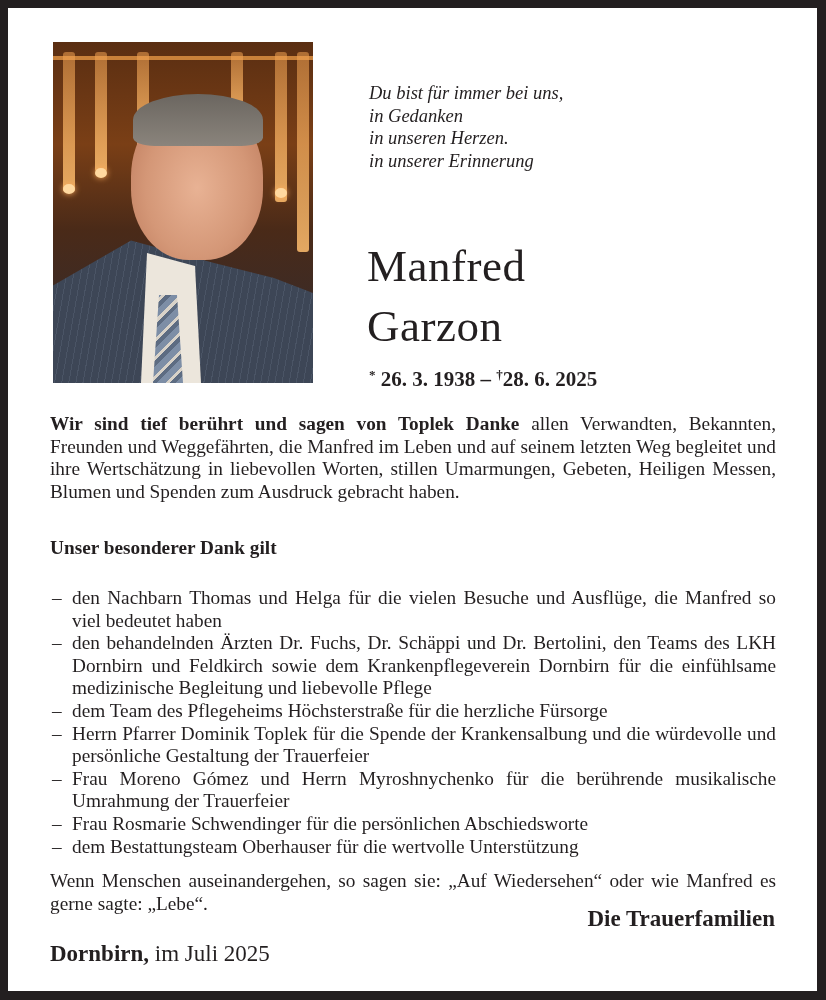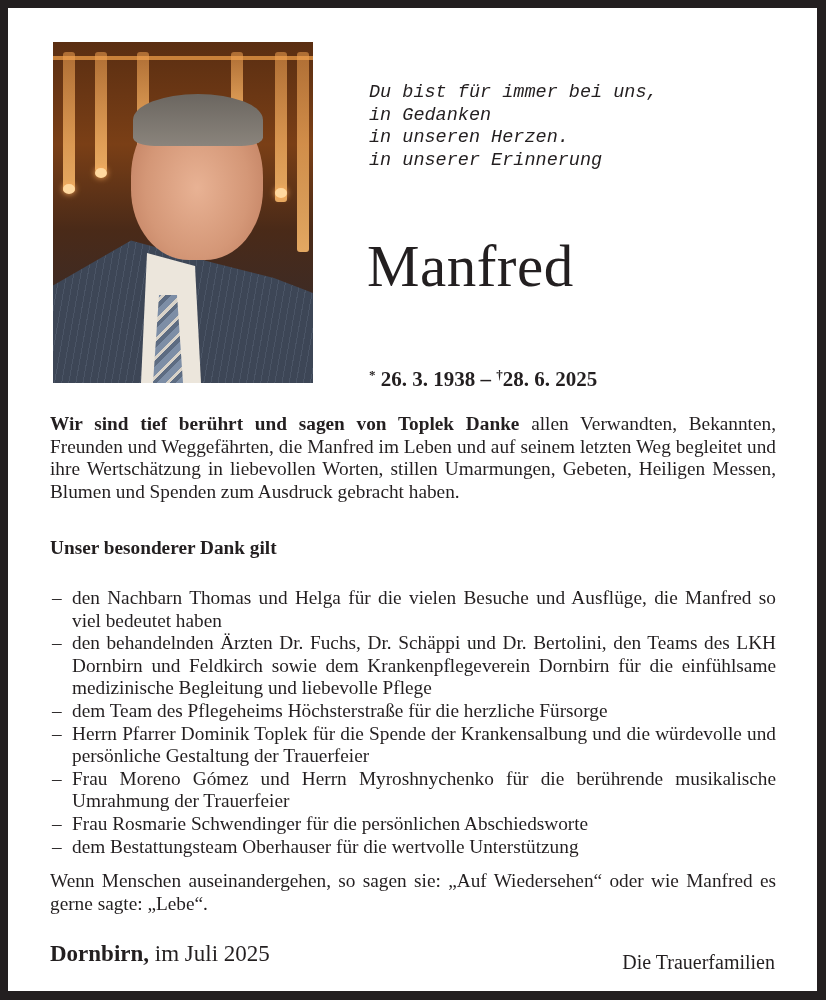--- a/index.html
+++ b/index.html
@@ -55,26 +55,25 @@
   }
   .photo .hair {
     position: absolute; left: 80px; top: 52px; width: 130px; height: 52px;
     border-radius: 60% 60% 20% 20%;
     background: linear-gradient(180deg, #6b6660, #8a847c);
   }
   .quote {
     position: absolute; left: 361px; top: 74px;
     font-style: italic; font-size: 18.5px; line-height: 22.5px;
     color: #231f20;
-    font-family: Liberation Mono, monospace;
   }
   .quote div { white-space: nowrap; }
   .name {
     position: absolute; left: 359px; top: 228px;
-    font-size: 59px; line-height: 60px; font-weight: 400;
+    font-size: 45px; line-height: 60px; font-weight: 400;
     letter-spacing: 0.5px;
   }
   .name div { white-space: nowrap; }
   .dates {
     position: absolute; left: 361px; top: 359px;
     font-size: 21px; font-weight: 700; white-space: nowrap; text-align: right;
   }
   .dates .mark { font-size: 13px; vertical-align: 7px; }
   .body {
     position: absolute; left: 42px; width: 726px;
@@ -94,22 +93,22 @@
   }
   .list li { position: relative; padding-left: 22px; text-align: justify; }
   .list li .dash { position: absolute; left: 2px; top: 0; }
   .closing { top: 862px; }
   .footer-left {
     position: absolute; left: 42px; top: 933px;
     font-size: 23px; white-space: nowrap;
   }
   .footer-left b { font-weight: 700; }
   .footer-right {
-    position: absolute; right: 42px; top: 943px;
-    font-size: 20px; font-weight: 400; white-space: nowrap;
+    position: absolute; right: 42px; top: 898px;
+    font-size: 23px; font-weight: 700; white-space: nowrap;
   }
 </style>
 </head>
 <body>
 
 <div class="card">
 
   <div class="photo" title="Portrait of Manfred Garzon smiling, wearing a pinstriped suit and striped tie, in front of warm amber glass lamps">
     <div class="rail"></div>
     <div class="tube" style="left:10px;height:140px;"></div>
@@ -130,20 +129,21 @@
 
   <div class="quote">
     <div>Du bist für immer bei uns,</div>
     <div>in Gedanken</div>
     <div>in unseren Herzen.</div>
     <div>in unserer Erinnerung</div>
   </div>
 
   <div class="name">
     <div>Manfred</div>
+    <div>Garzon</div>
   </div>
 
   <div class="dates">
     <span class="mark">*</span>
     <span>26. 3. 1938</span>
     <span>–</span>
     <span class="mark">†</span><span>28. 6. 2025</span>
   </div>
 
   <div class="body intro"><b>Wir sind tief berührt und sagen von Toplek Danke</b><span> allen Verwandten, Bekannten, Freunden und Weggefährten, die Manfred im Leben und auf seinem letzten Weg begleitet und ihre Wertschätzung in liebevollen Worten, stillen Umarmungen, Gebeten, Heiligen Messen, Blumen und Spenden zum Ausdruck gebracht haben.</span></div>

